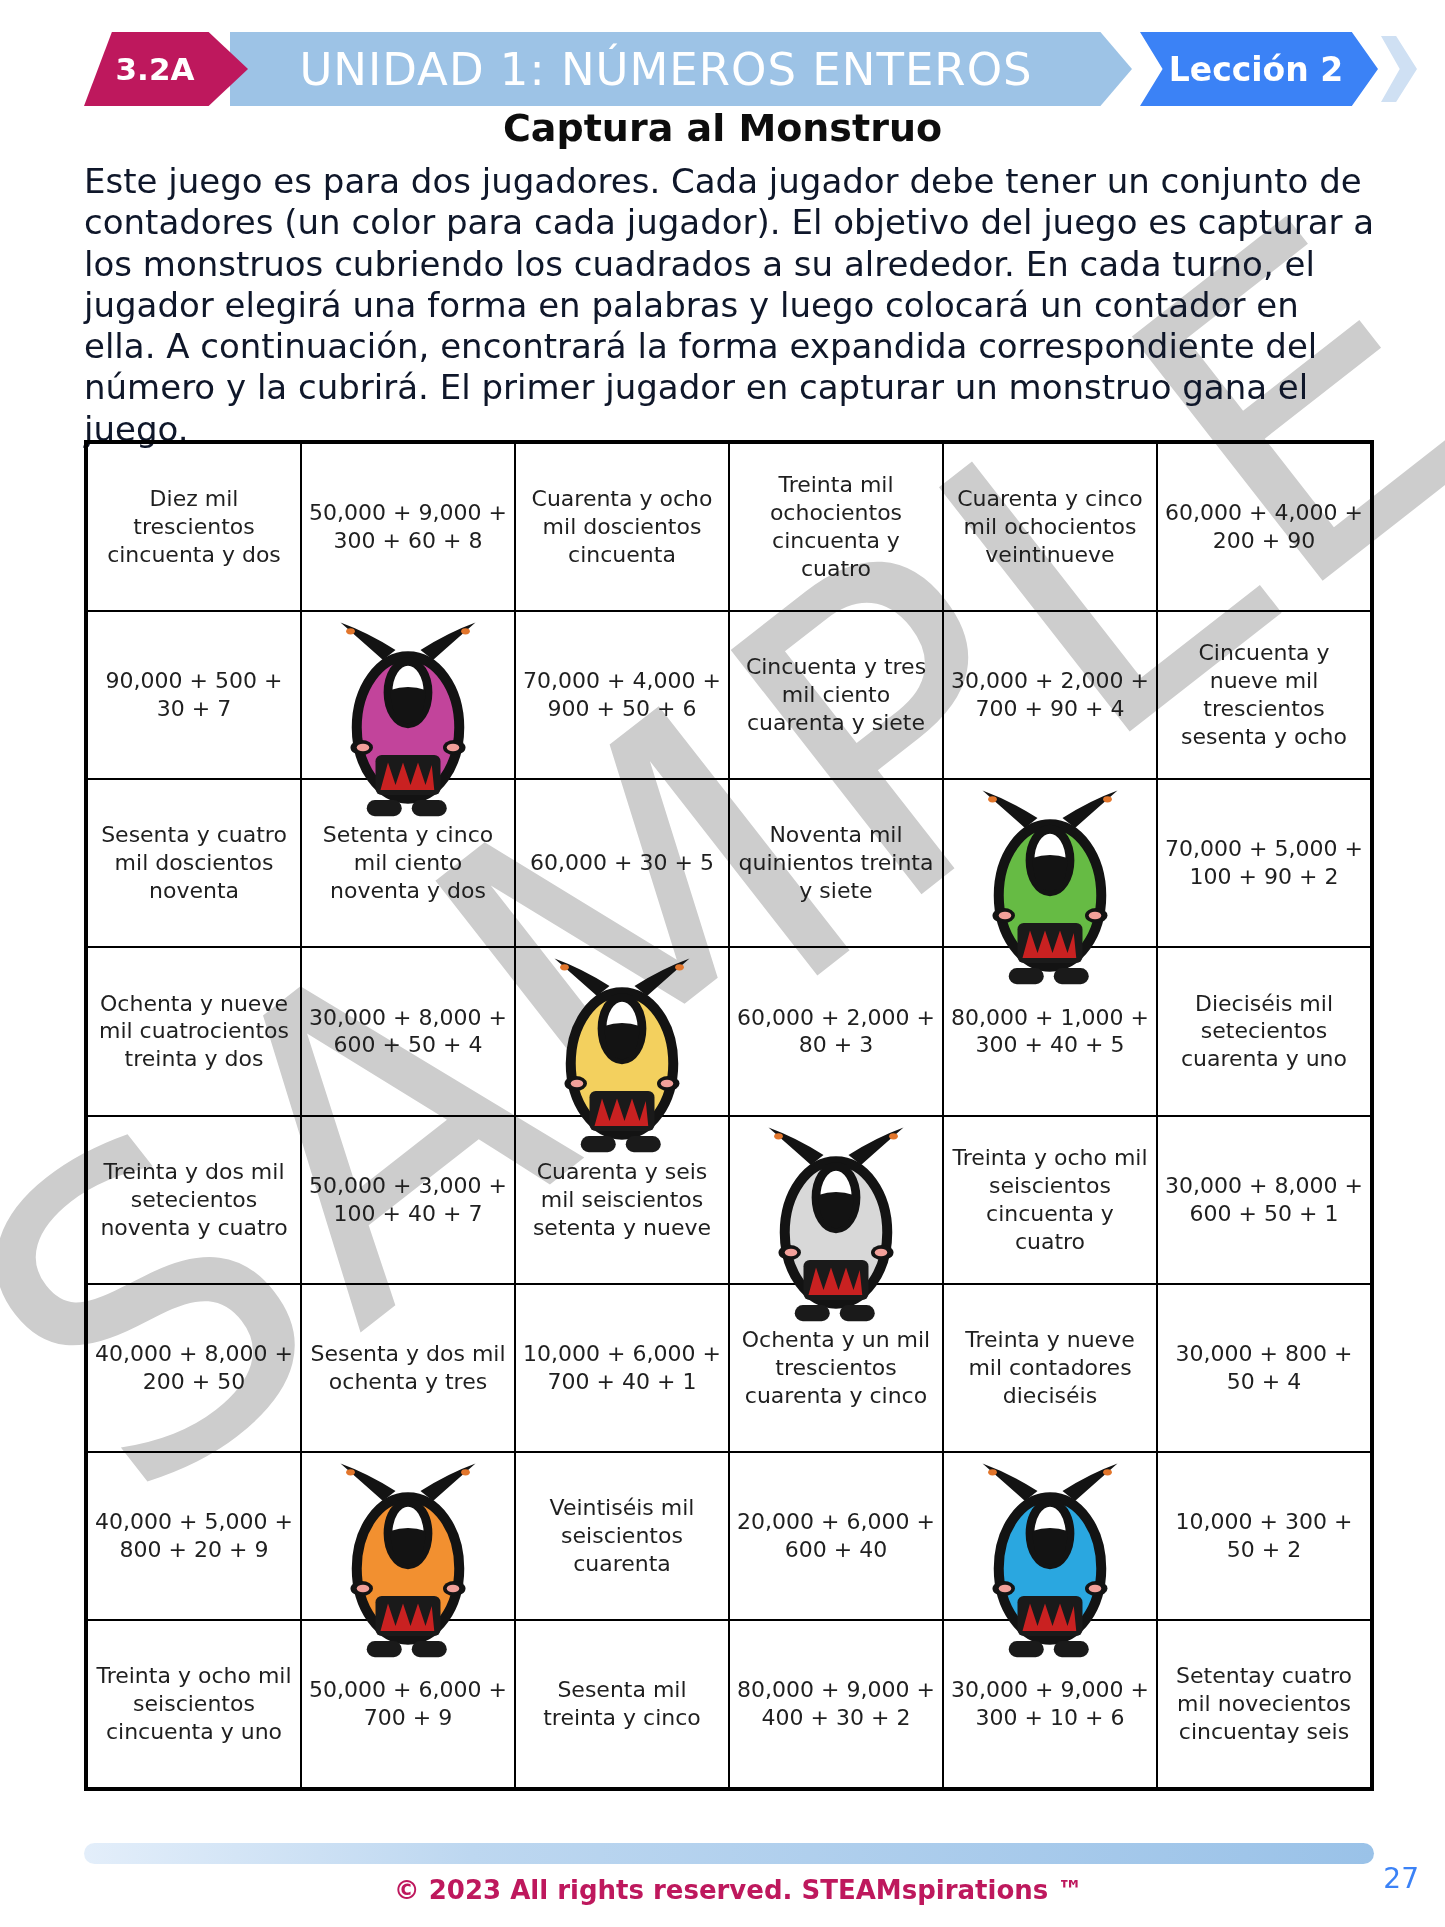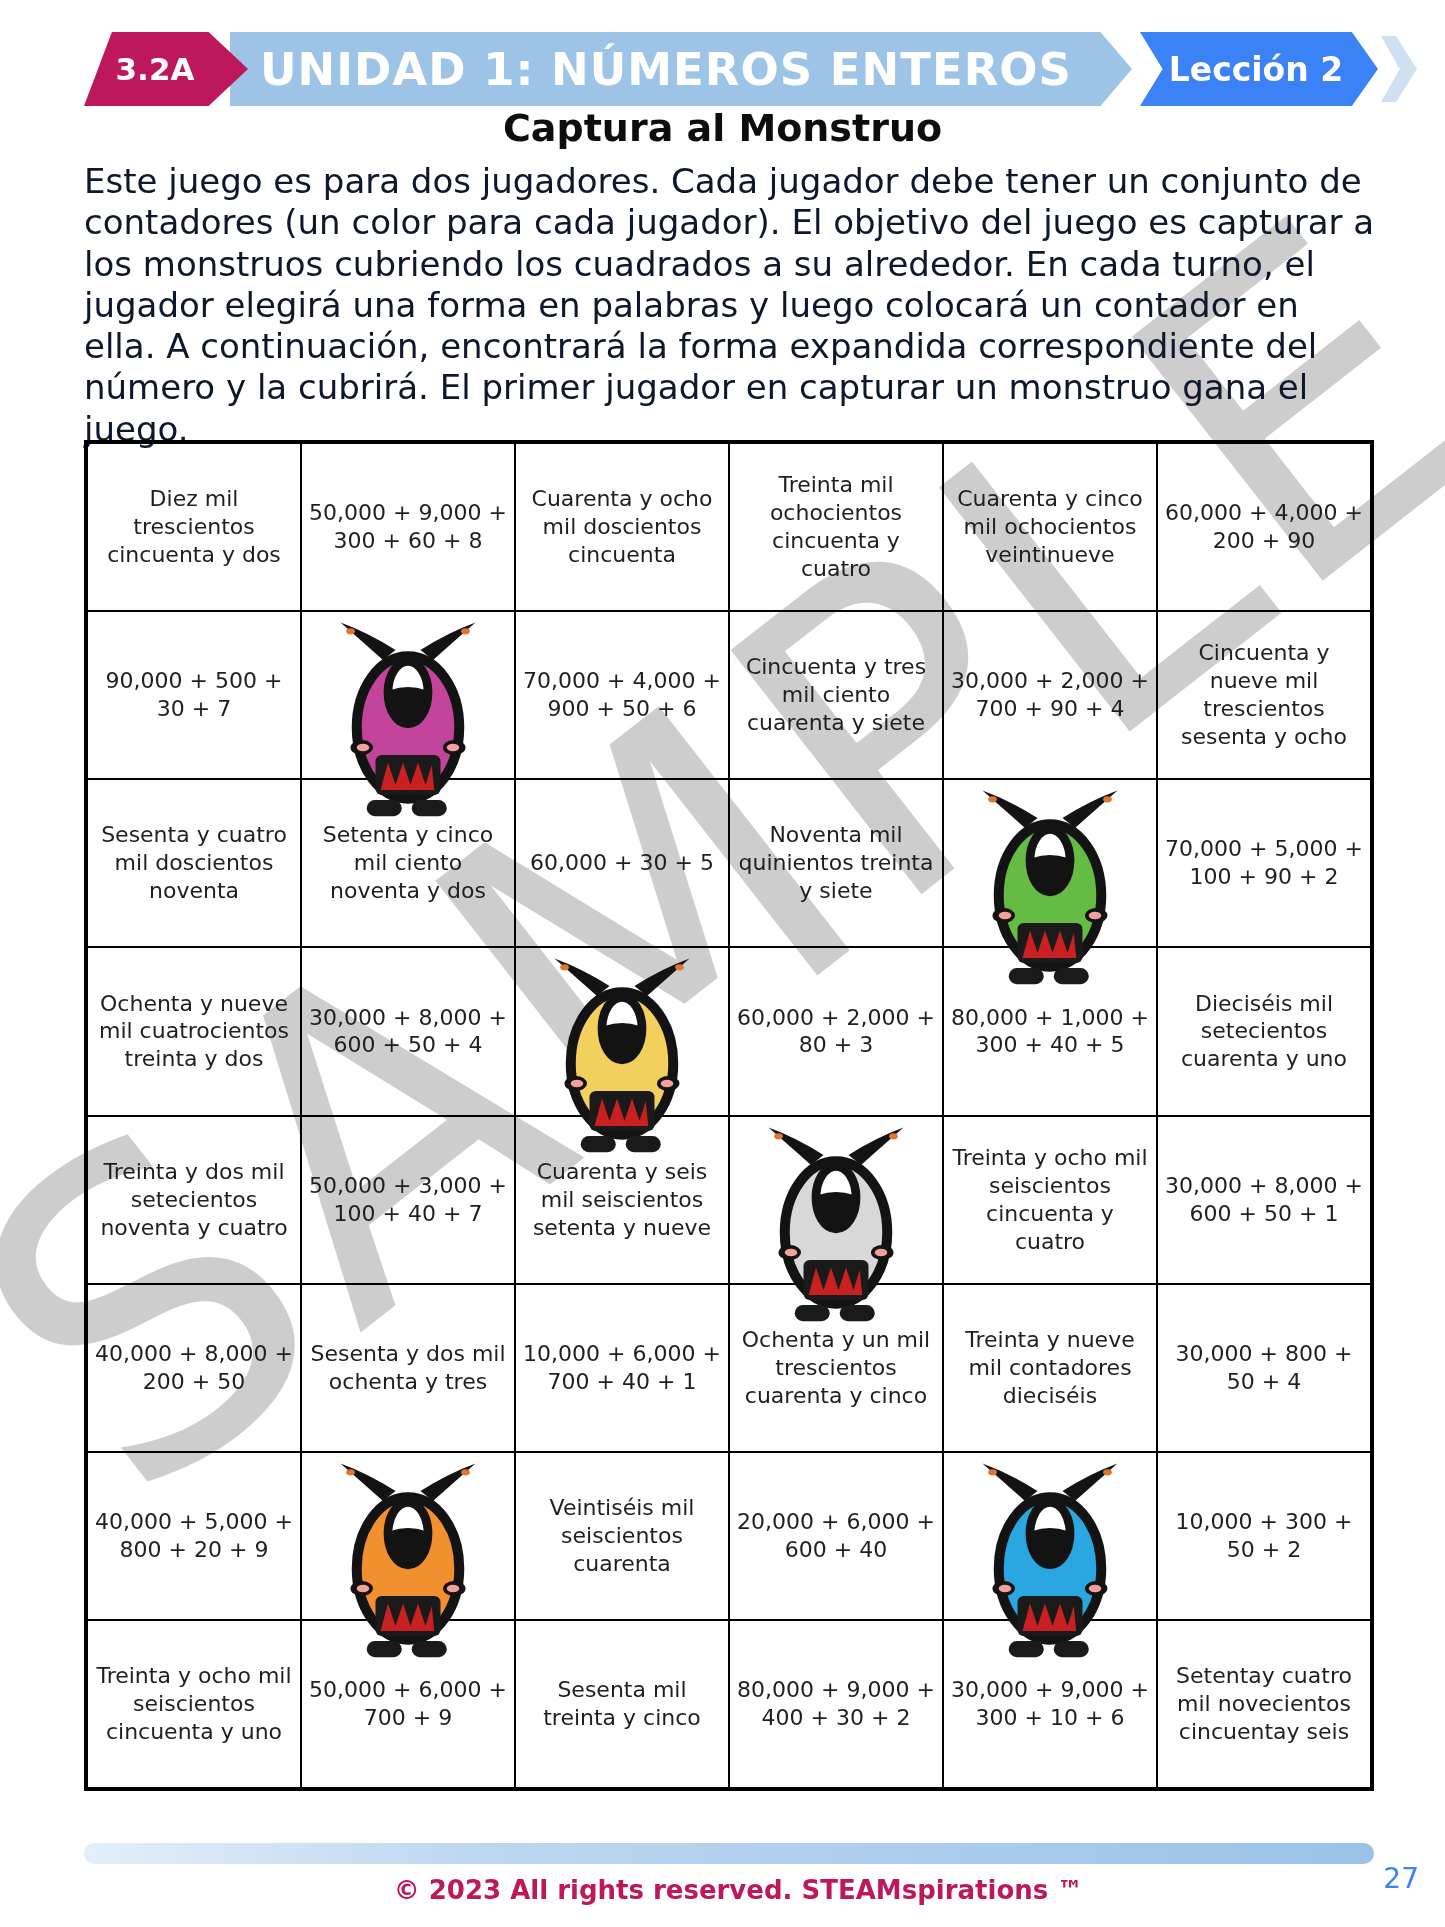--- a/index.html
+++ b/index.html
@@ -9,21 +9,21 @@
   
   .watermark{position:absolute;left:-140px;top:645px;width:1720px;height:440px;line-height:440px;
              text-align:center;font-size:425px;color:#cdcdcd;letter-spacing:8px;
              transform:rotate(-38deg);z-index:0;user-select:none;white-space:nowrap;}
 
   
   .hdr{position:absolute;top:32px;left:84px;width:1290px;height:74px;z-index:1;}
   .hdr-band{position:absolute;left:146px;top:0;width:902px;height:100%;background:#9dc3e6;
             clip-path:polygon(0 0,96.5% 0,100% 50%,96.5% 100%,0 100%);
             display:flex;align-items:center;justify-content:center;}
-  .hdr-band span{color:#fff;font-weight:bold;font-size:45px;letter-spacing:1px;padding-right:30px;}
+  .hdr-band span{color:#fff;font-weight:normal;font-size:45px;letter-spacing:1px;padding-right:30px;}
   .hdr-code{position:absolute;left:0;top:0;width:164px;height:100%;background:#be185d;
             clip-path:polygon(17% 0,76% 0,100% 50%,76% 100%,0 100%);
             display:flex;align-items:center;justify-content:center;}
   .hdr-code span{color:#fff;font-weight:bold;font-size:31px;padding-right:22px;}
   .hdr-lesson{position:absolute;left:1056px;top:0;width:238px;height:100%;background:#3b82f6;
             clip-path:polygon(0 0,89% 0,100% 50%,89% 100%,0 100%,9.5% 50%);
             display:flex;align-items:center;justify-content:center;}
   .hdr-lesson span{color:#fff;font-weight:bold;font-size:33px;padding-left:8px;padding-right:14px;}
   .hdr-chev{position:absolute;left:1297px;top:4px;width:36px;height:66px;background:#cfe0f3;
             clip-path:polygon(0 0,42% 0,100% 50%,42% 100%,0 100%,52% 50%);}

